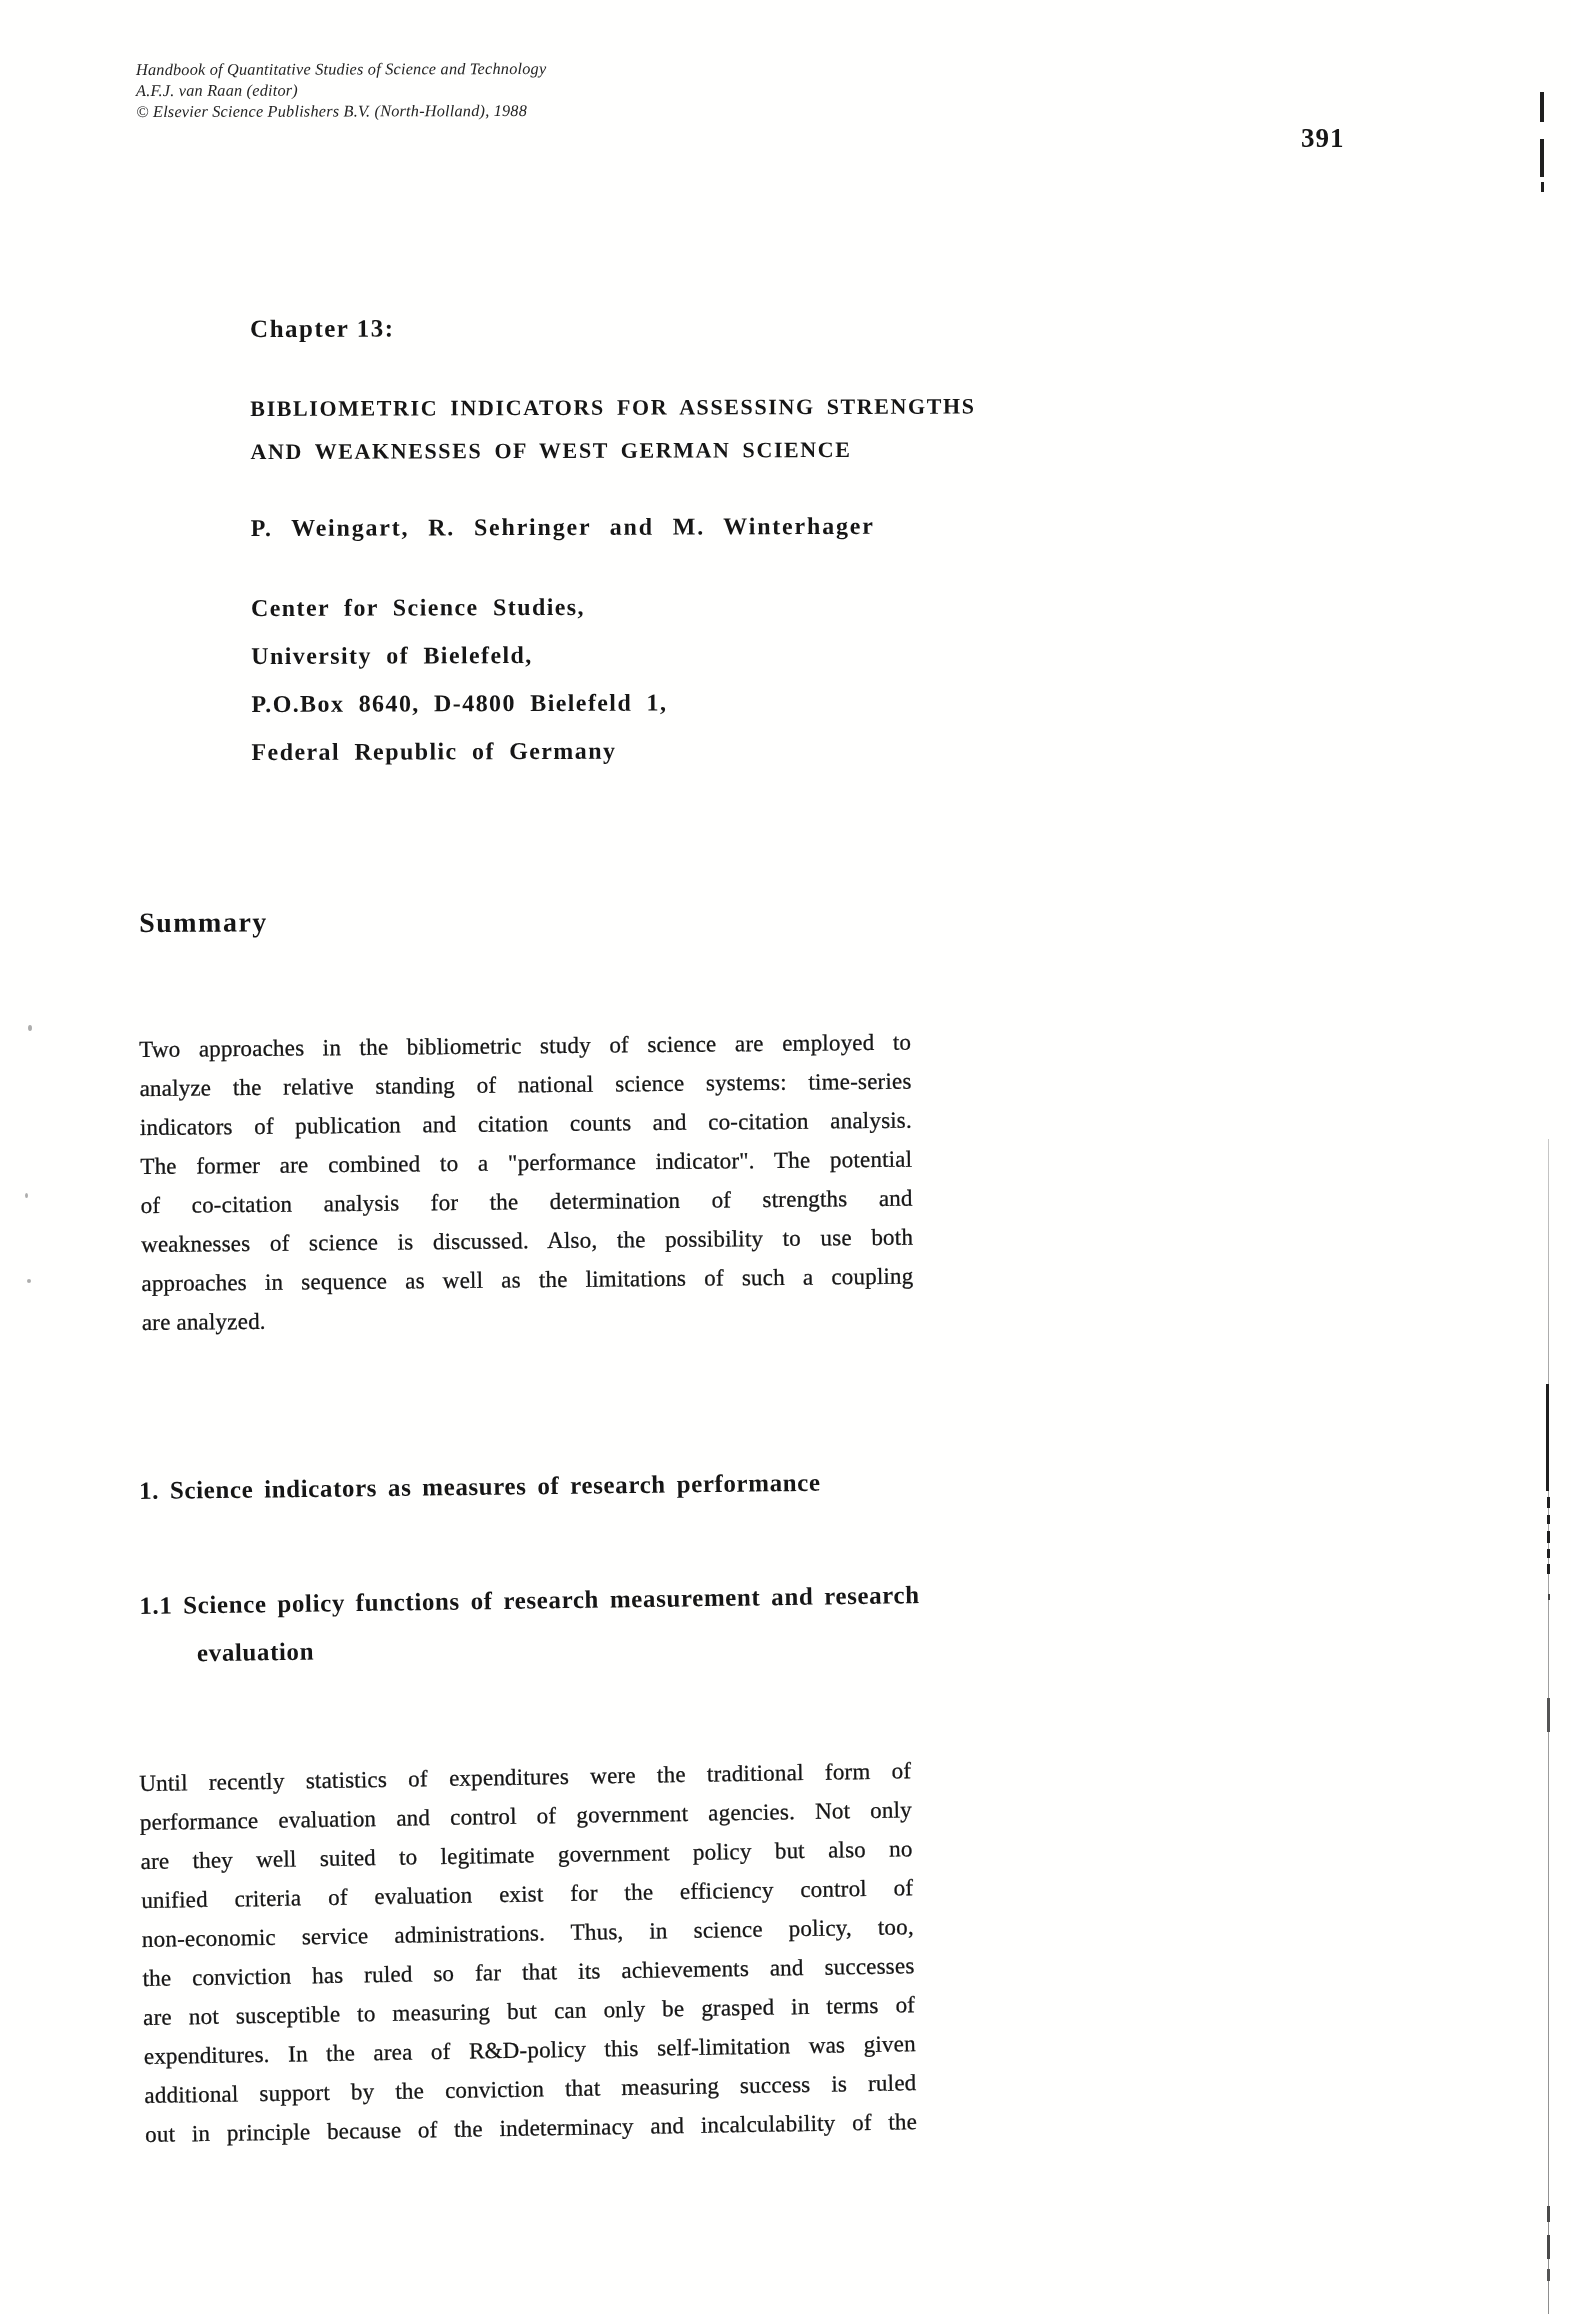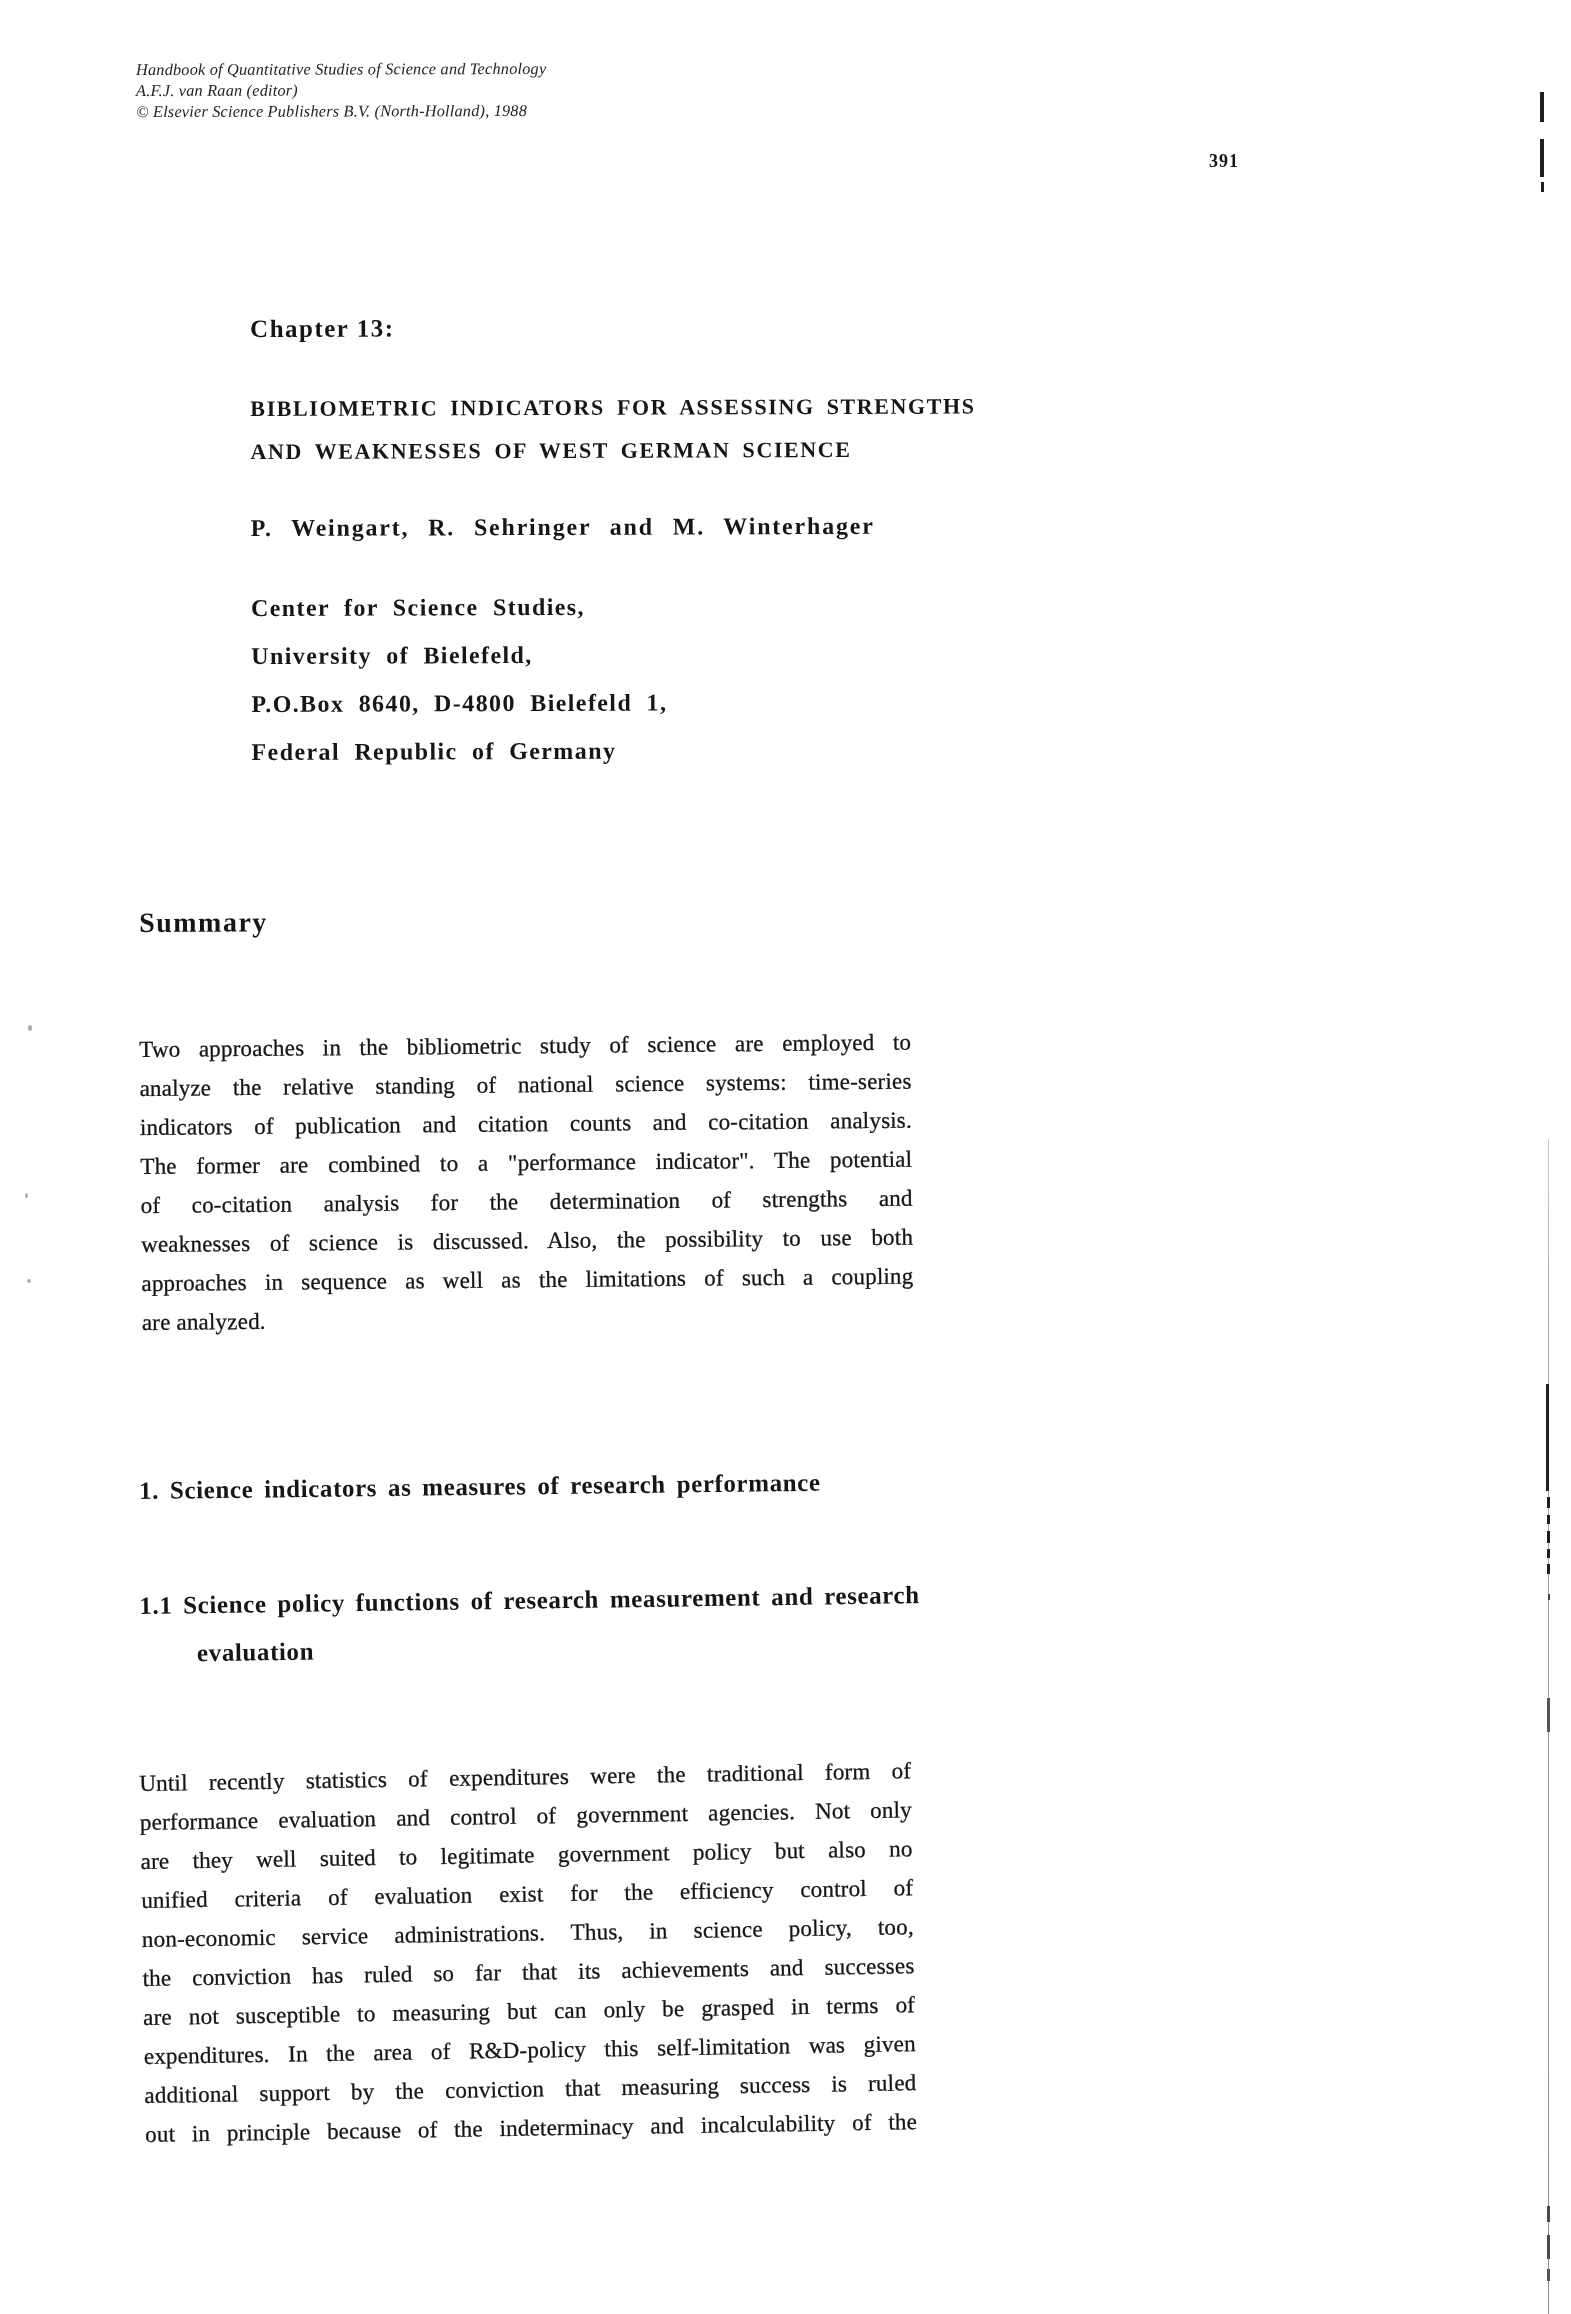--- a/index.html
+++ b/index.html
@@ -24,26 +24,25 @@
     font-style: italic;
     font-size: 16.3px;
     line-height: 21px;
     letter-spacing: 0.2px;
     color: #242424;
     transform: rotate(-0.15deg);
     transform-origin: left top;
   }
   .page-number {
     position: absolute;
-    left: 1209px;
+    left: 1301px;
     top: 123px;
-    font-size: 18px;
+    font-size: 27px;
     font-weight: 700;
     letter-spacing: 1px;
-    margin-top: 28px;
   }
   
   .chapter-block {
     position: absolute;
     left: 250px;
     top: 315px;
     transform: rotate(-0.2deg);
     transform-origin: left top;
   }
   .chapter-label {

